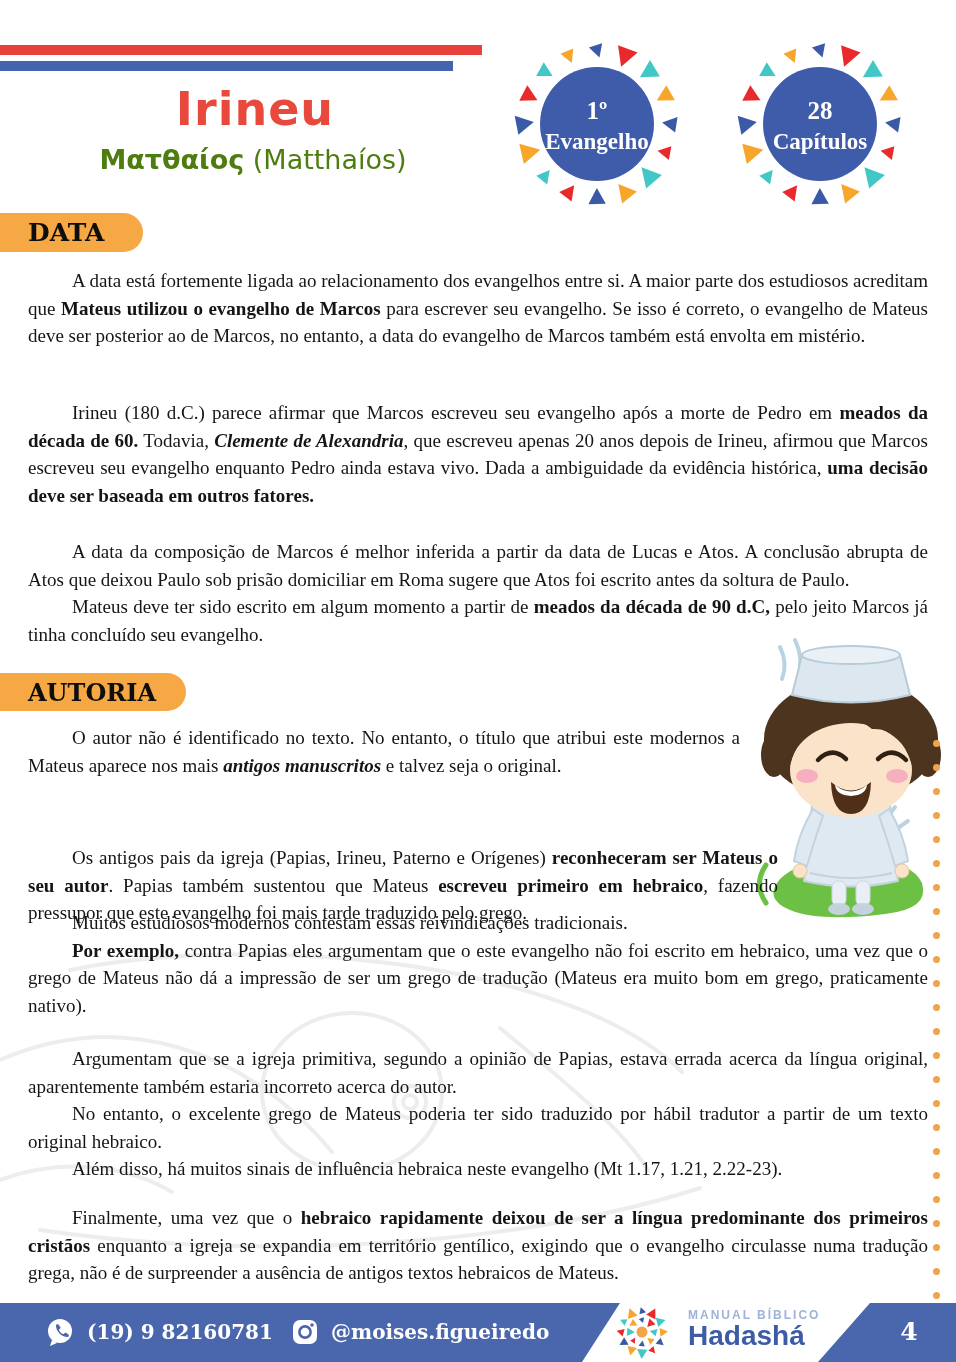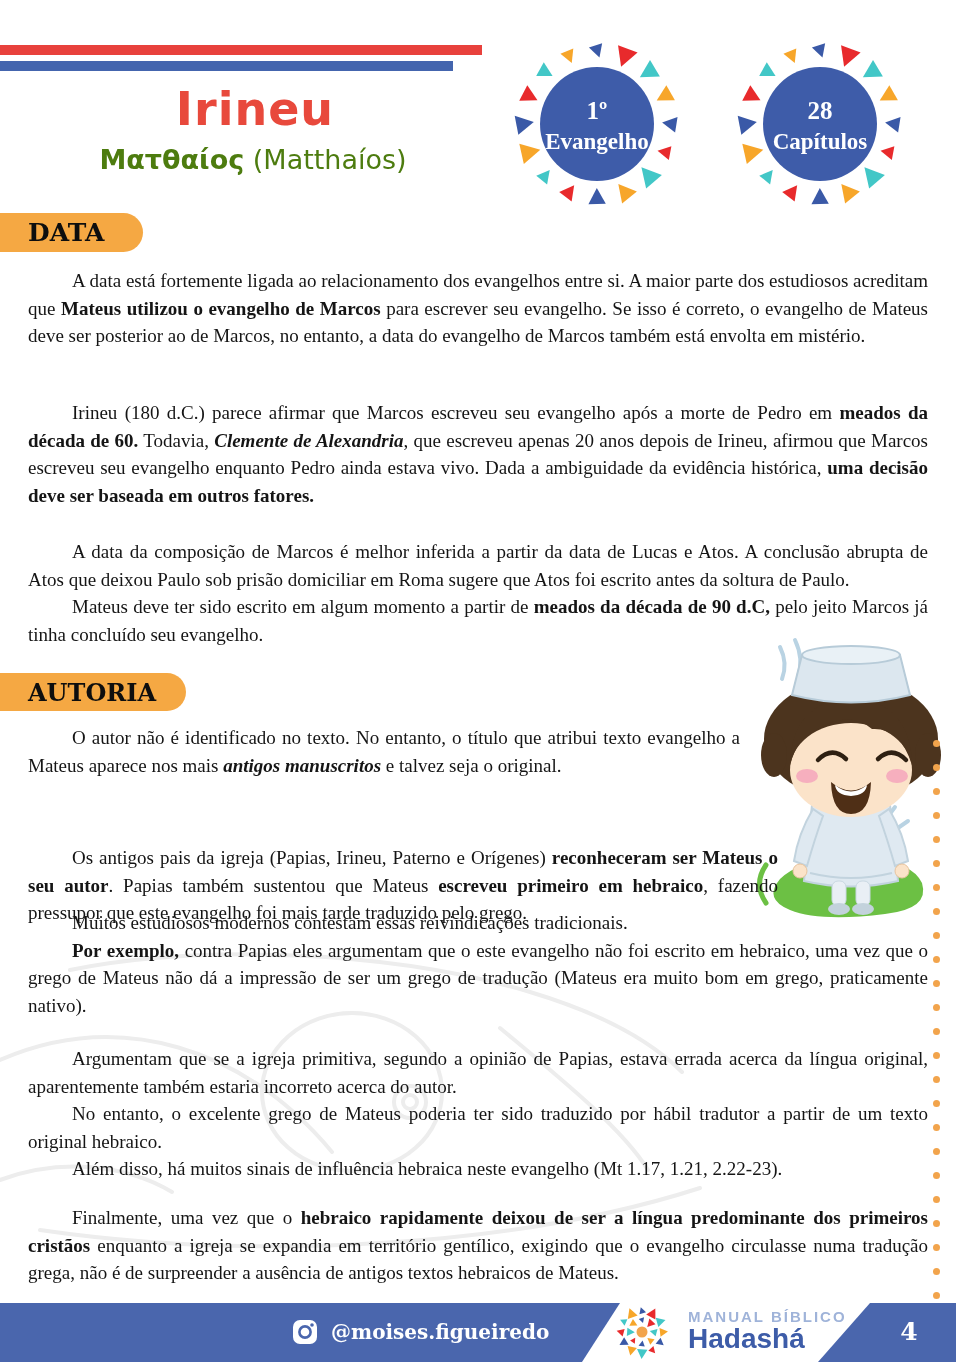--- a/index.html
+++ b/index.html
@@ -67,21 +67,21 @@
   .footer-white { position:absolute; left:0; top:0; width:956px; height:59px; background:#ffffff;
     clip-path:polygon(620px 0px, 870px 0px, 818px 59px, 582px 59px); }
   .footer-contact { position:absolute; display:flex; align-items:center; color:#ffffff;
     font-family:"DejaVu Serif", serif; font-weight:bold; font-size:20px; }
   .footer-phone { left:46px; top:15px; }
   .footer-insta { left:292px; top:16px; }
   .contact-icon { margin-right:13px; display:block; }
   .wa-circle { fill:#ffffff; }
   .brand-logo { position:absolute; left:612px; top:1302px; z-index:6; }
   .brand-text { position:absolute; left:688px; top:1308px; z-index:6; font-family:"Liberation Sans", sans-serif; }
-  .brand-top  { font-size:15px; letter-spacing:2px; color:#9FB3D9; font-weight:bold; }
+  .brand-top  { font-size:12px; letter-spacing:2px; color:#9FB3D9; font-weight:bold; }
   .brand-name { font-size:28px; font-weight:bold; color:#3D5CA8; margin-top:0px; line-height:28px; }
   .page-number { position:absolute; left:878px; top:1317px; width:62px; text-align:center;
     color:#ffffff; font-family:"DejaVu Serif", serif; font-weight:bold; font-size:25px; z-index:6; }
 </style>
 </head>
 <body>
 
 <div class="page">
 
   <div class="bar-red"></div>
@@ -167,21 +167,21 @@
   <div class="para para-3">
     <p><span>A data da composição de Marcos é melhor inferida a partir da data de Lucas e Atos. A conclusão abrupta de Atos que deixou Paulo sob prisão domiciliar em Roma sugere que Atos foi escrito antes da soltura de Paulo.</span></p>
     <p><span>Mateus deve ter sido escrito em algum momento a partir de </span><span style="font-weight: bold;">meados da década de 90 d.C,</span><span> pelo jeito Marcos já tinha concluído seu evangelho.</span></p>
   </div>
 
   <div class="pill pill-autoria">
     <span>AUTORIA</span>
   </div>
 
   <div class="para para-4">
-      <p><span>O autor não é identificado no texto. No entanto, o título que atribui texto evangelho a Mateus aparece nos mais </span><span style="font-weight: bold; font-style: italic;">antigos manuscritos</span><span> e talvez seja o original.</span></p>
+      <p><span>O autor não é identificado no texto. No entanto, o título que atribui este modernos a Mateus aparece nos mais </span><span style="font-weight: bold; font-style: italic;">antigos manuscritos</span><span> e talvez seja o original.</span></p>
     </div>
   <div class="para para-5">
       <p><span>Os antigos pais da igreja (Papias, Irineu, Paterno e Orígenes) </span><span style="font-weight: bold;">reconheceram ser Mateus o seu autor</span><span>. Papias também sustentou que Mateus </span><span style="font-weight: bold;">escreveu primeiro em hebraico</span><span>, fazendo pressupor que este evangelho foi mais tarde traduzido pelo grego.</span></p>
     </div>
   <div class="para para-6">
     <p><span>Muitos estudiosos modernos contestam essas reivindicações tradicionais.</span></p>
     <p><span style="font-weight: bold;">Por exemplo,</span><span> contra Papias eles argumentam que o este evangelho não foi escrito em hebraico, uma vez que o grego de Mateus não dá a impressão de ser um grego de tradução (Mateus era muito bom em grego, praticamente nativo).</span></p>
   </div>
   <div class="para para-7">
     <p><span>Argumentam que se a igreja primitiva, segundo a opinião de Papias, estava errada acerca da língua original, aparentemente também estaria incorreto acerca do autor.</span></p>
@@ -262,20 +262,28 @@
       <div class="dot" style="left: 933px; top: 1196px; background: rgb(242, 164, 76);"></div>
       <div class="dot" style="left: 933px; top: 1220px; background: rgb(242, 164, 76);"></div>
       <div class="dot" style="left: 933px; top: 1244px; background: rgb(242, 164, 76);"></div>
       <div class="dot" style="left: 933px; top: 1268px; background: rgb(242, 164, 76);"></div>
       <div class="dot" style="left: 933px; top: 1292px; background: rgb(242, 164, 76);"></div>
     </div>
 
   <div class="footer">
     <div class="footer-white"></div>
 
+    <div class="footer-contact footer-phone">
+      <svg class="contact-icon" width="28" height="28" viewBox="0 0 28 28">
+        <circle class="wa-circle" cx="14" cy="13" r="12"></circle>
+        <path d="M6,22 L4,28 L11,25 Z" fill="#ffffff"></path>
+        <path d="M10,7.5 c0,-1.2 1.8,-1.8 2.6,-0.8 l1.5,2 c0.6,0.8 0.3,1.7 -0.5,2.3 c-0.6,0.4 -0.7,1.1 -0.2,1.9 c0.7,1.1 1.7,2.1 2.8,2.8 c0.8,0.5 1.5,0.4 1.9,-0.2 c0.6,-0.8 1.5,-1.1 2.3,-0.5 l2,1.5 c1,0.8 0.4,2.6 -0.8,2.6 c-5.6,0.3 -11.9,-6 -11.6,-11.6" fill="#4A66AD"></path>
+      </svg>
+      <span>(19) 9 82160781</span>
+    </div>
 
     <div class="footer-contact footer-insta">
       <svg class="contact-icon" width="26" height="26" viewBox="0 0 26 26">
         <rect x="1" y="1" width="24" height="24" rx="7" fill="#ffffff"></rect>
         <circle cx="13" cy="13" r="5.6" fill="none" stroke="#4A66AD" stroke-width="2.6"></circle>
         <circle cx="20" cy="6" r="1.8" fill="#4A66AD"></circle>
       </svg>
       <span>@moises.figueiredo</span>
     </div>
   </div>

